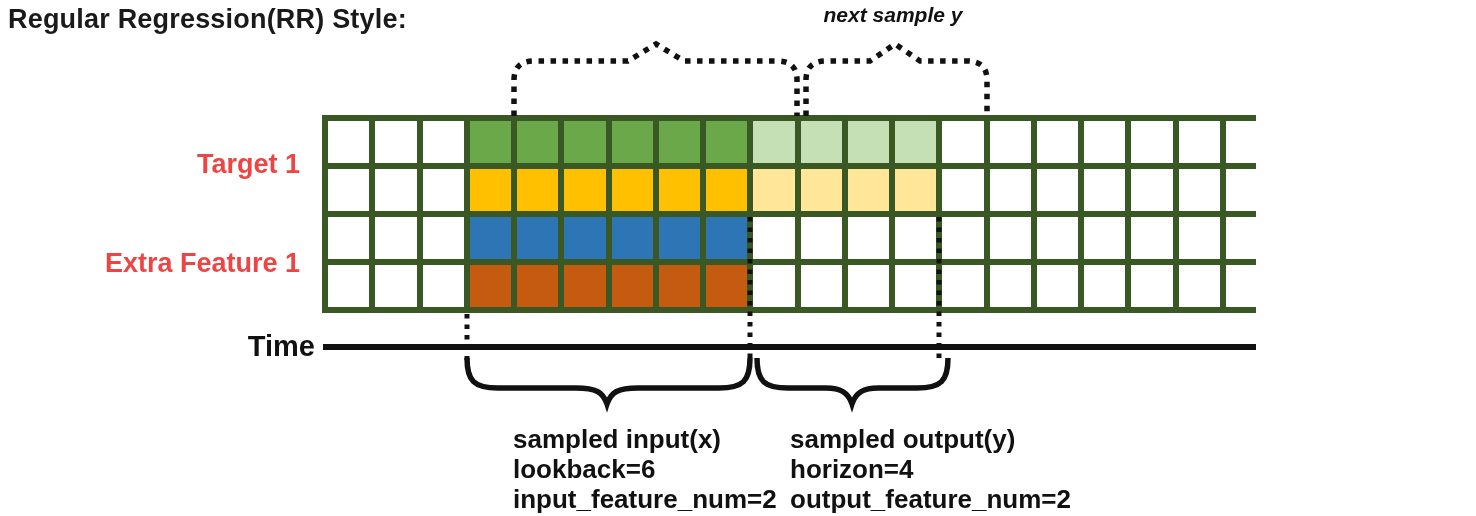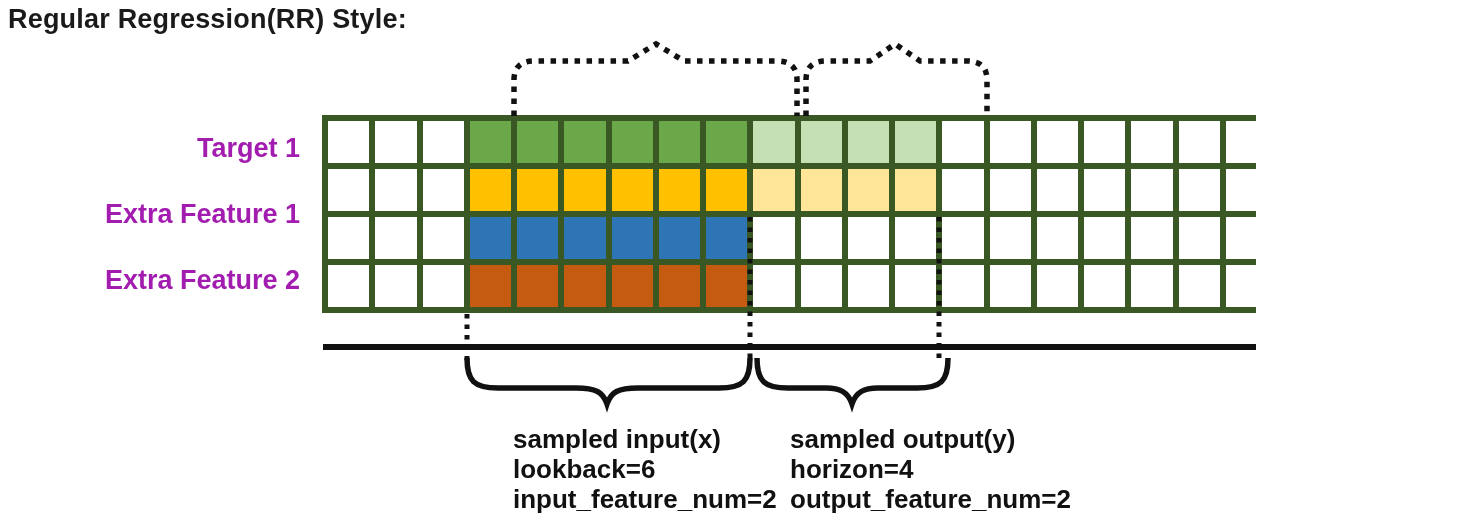--- a/index.html
+++ b/index.html
@@ -21,21 +21,21 @@
     font-weight:600;color:#111;
   }
   #next-x{left:551px;}
   #next-y{left:783px;}
   .row-labels{
     position:absolute;left:0;top:115px;width:310px;height:198px;
     display:flex;flex-direction:column;
   }
   .row-label{
     flex:1;display:flex;align-items:center;justify-content:flex-end;
-    font-size:27px;font-weight:bold;color:#a21caf;padding-right:10px;
+    font-size:27px;font-weight:bold;color:#ef4444;padding-right:10px;
     white-space:nowrap;
   }
   #cell-grid{
     position:absolute;left:322px;top:115px;
     width:1128px;height:186px;
     padding:6px;
     display:grid;
     grid-template-columns:repeat(24,1fr);
     grid-template-rows:repeat(4,1fr);
     gap:6px;
@@ -57,25 +57,25 @@
     pointer-events:none;
   }
 </style>
 </head>
 <body>
 
 <div id="stage">
 
   <div class="title">Regular Regression(RR) Style:</div>
 
+  <div class="next-label" id="next-y">next sample y</div>
 
   <div class="row-labels">
     <div class="row-label">Target 1</div>
     <div class="row-label">Extra Feature 1</div>
-    <div class="row-label">Extra Feature 2</div>
   </div>
 
   <div id="cell-grid" style="background: rgb(58, 88, 35);">
       <div class="cell" style="background: rgb(255, 255, 255);"></div>
       <div class="cell" style="background: rgb(255, 255, 255);"></div>
       <div class="cell" style="background: rgb(255, 255, 255);"></div>
       <div class="cell" style="background: rgb(106, 168, 74);"></div>
       <div class="cell" style="background: rgb(106, 168, 74);"></div>
       <div class="cell" style="background: rgb(106, 168, 74);"></div>
       <div class="cell" style="background: rgb(106, 168, 74);"></div>
@@ -163,20 +163,21 @@
       <div class="cell" style="background: rgb(255, 255, 255);"></div>
       <div class="cell" style="background: rgb(255, 255, 255);"></div>
       <div class="cell" style="background: rgb(255, 255, 255);"></div>
       <div class="cell" style="background: rgb(255, 255, 255);"></div>
       <div class="cell" style="background: rgb(255, 255, 255);"></div>
       <div class="cell" style="background: rgb(255, 255, 255);"></div>
       <div class="cell" style="background: rgb(255, 255, 255);"></div>
       <div class="cell" style="background: rgb(255, 255, 255);"></div>
     </div>
 
+  <div class="time-label">Time</div>
 
   <div class="sample-text" id="input-text">
     <div>sampled input(x)</div>
     <div>lookback=6</div>
     <div>input_feature_num=2</div>
   </div>
 
   <div class="sample-text" id="output-text">
     <div>sampled output(y)</div>
     <div>horizon=4</div>

